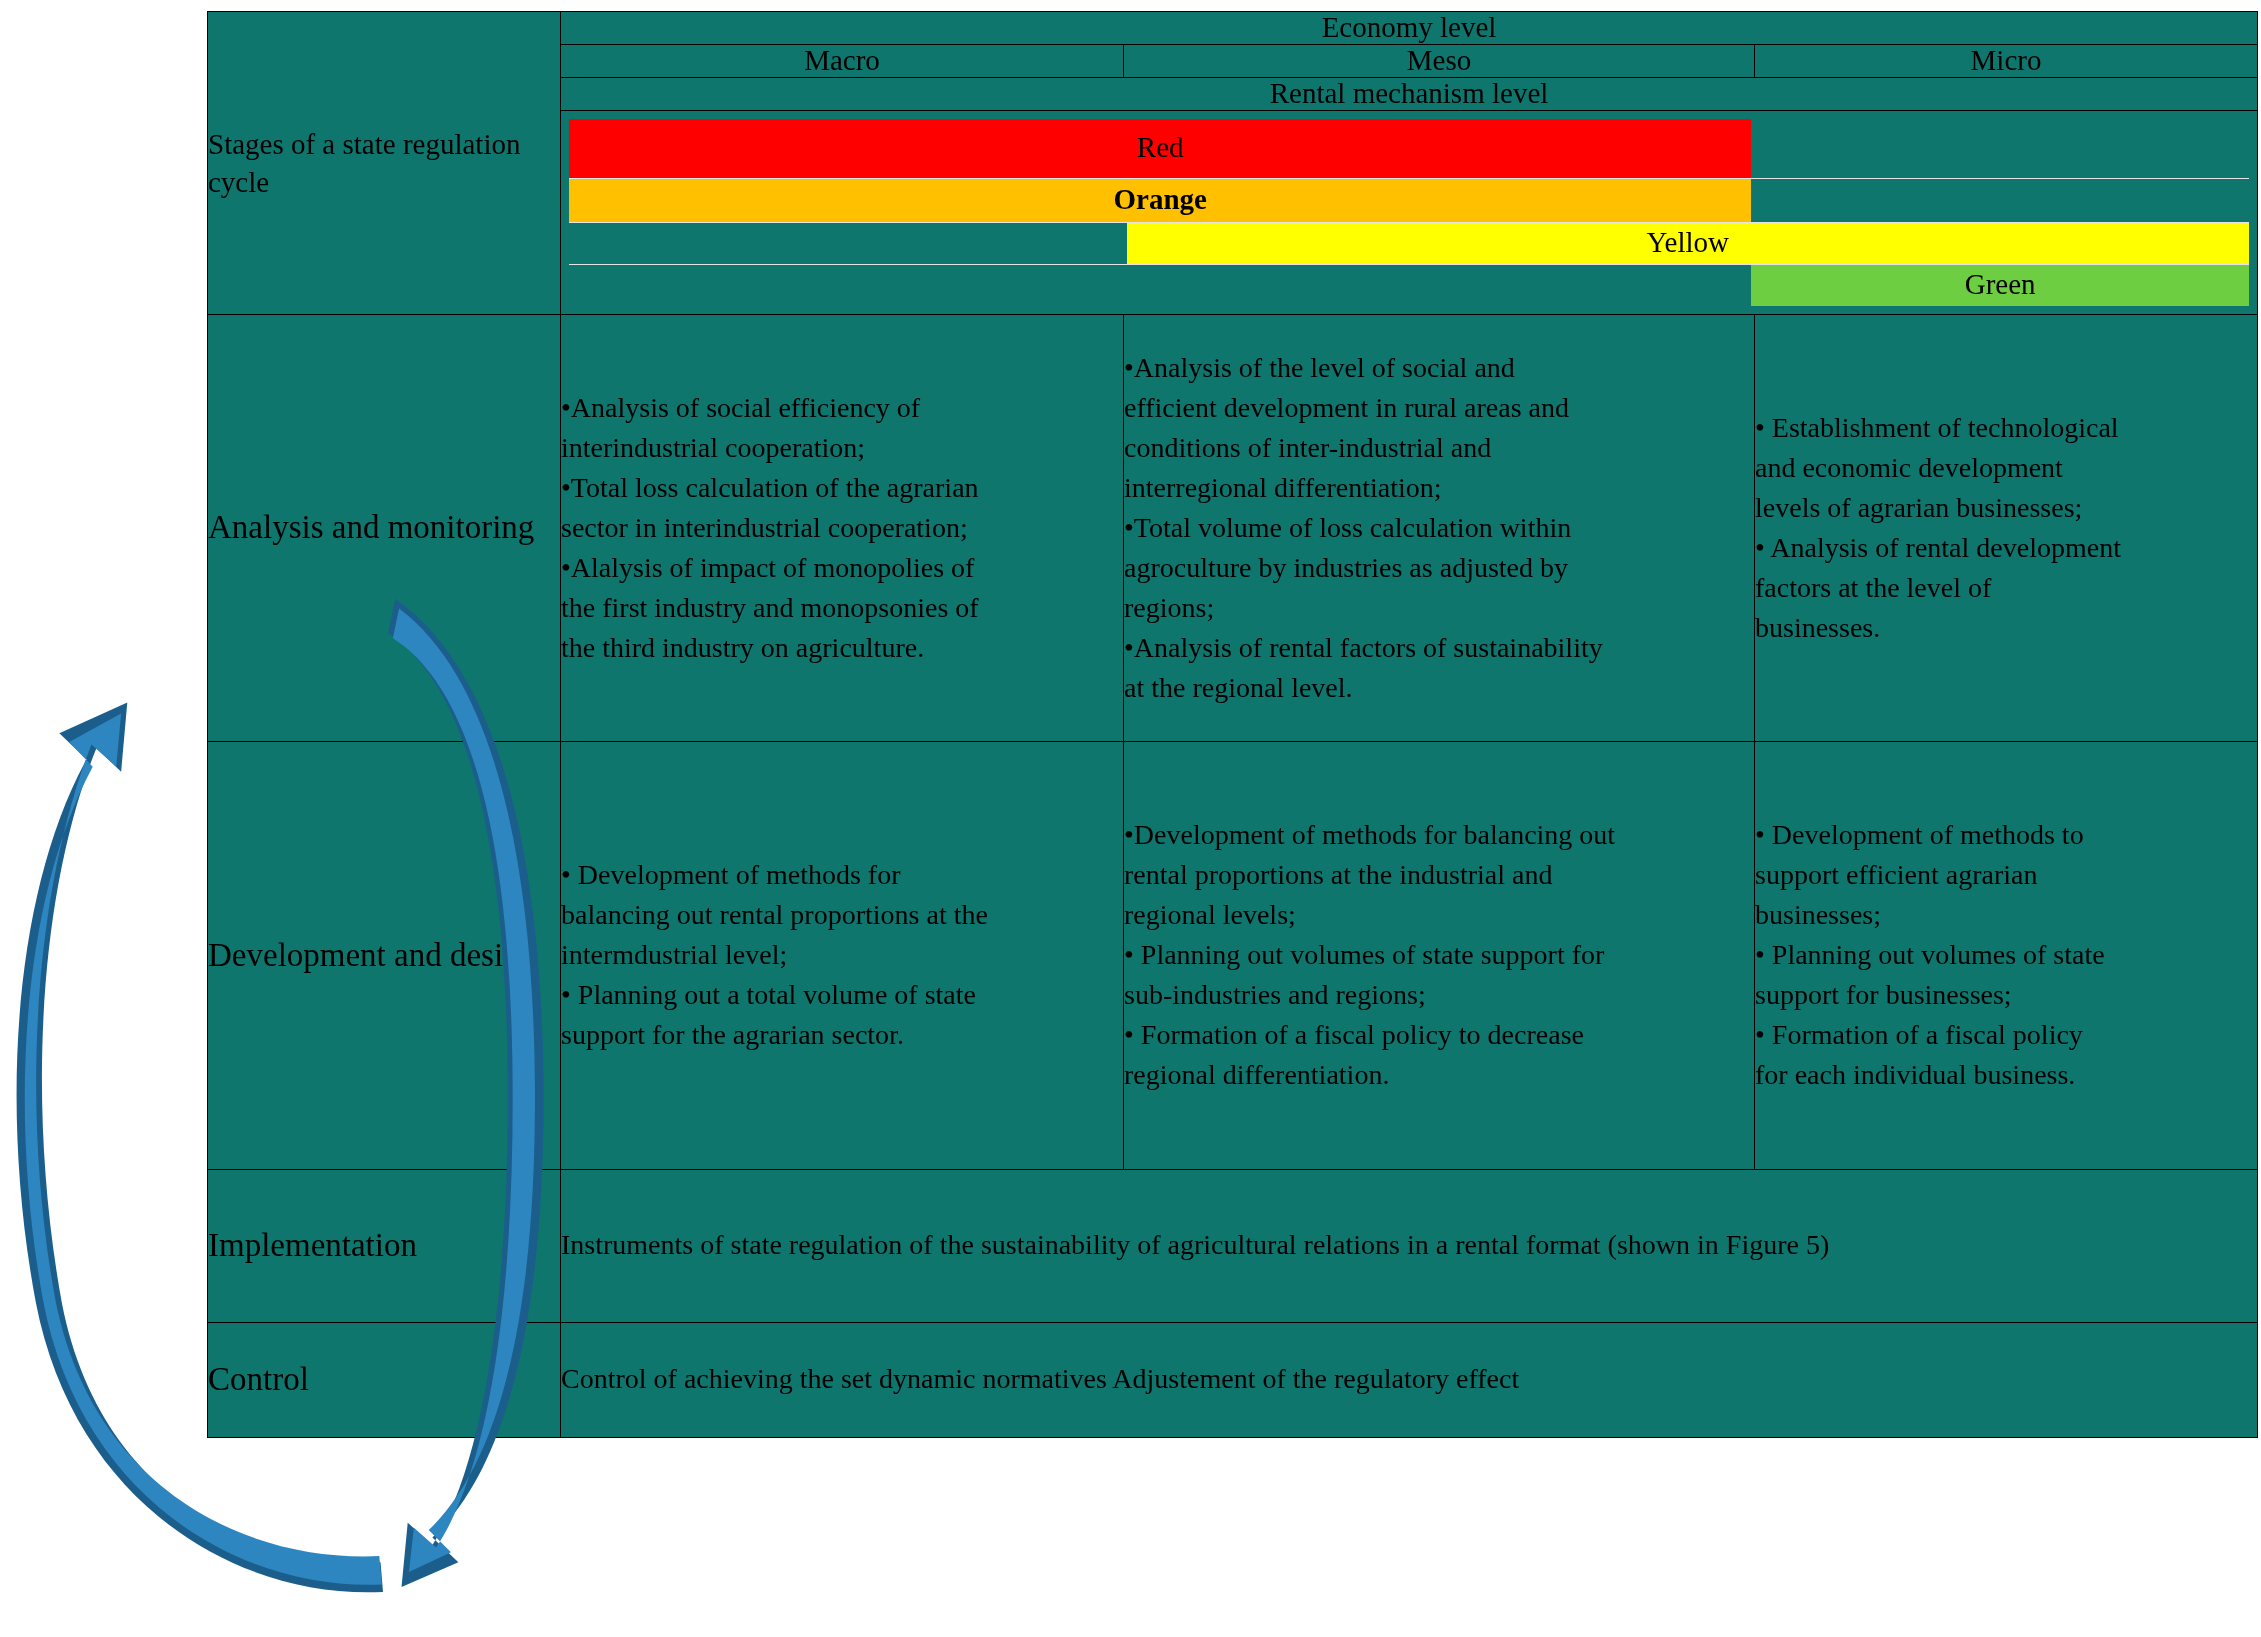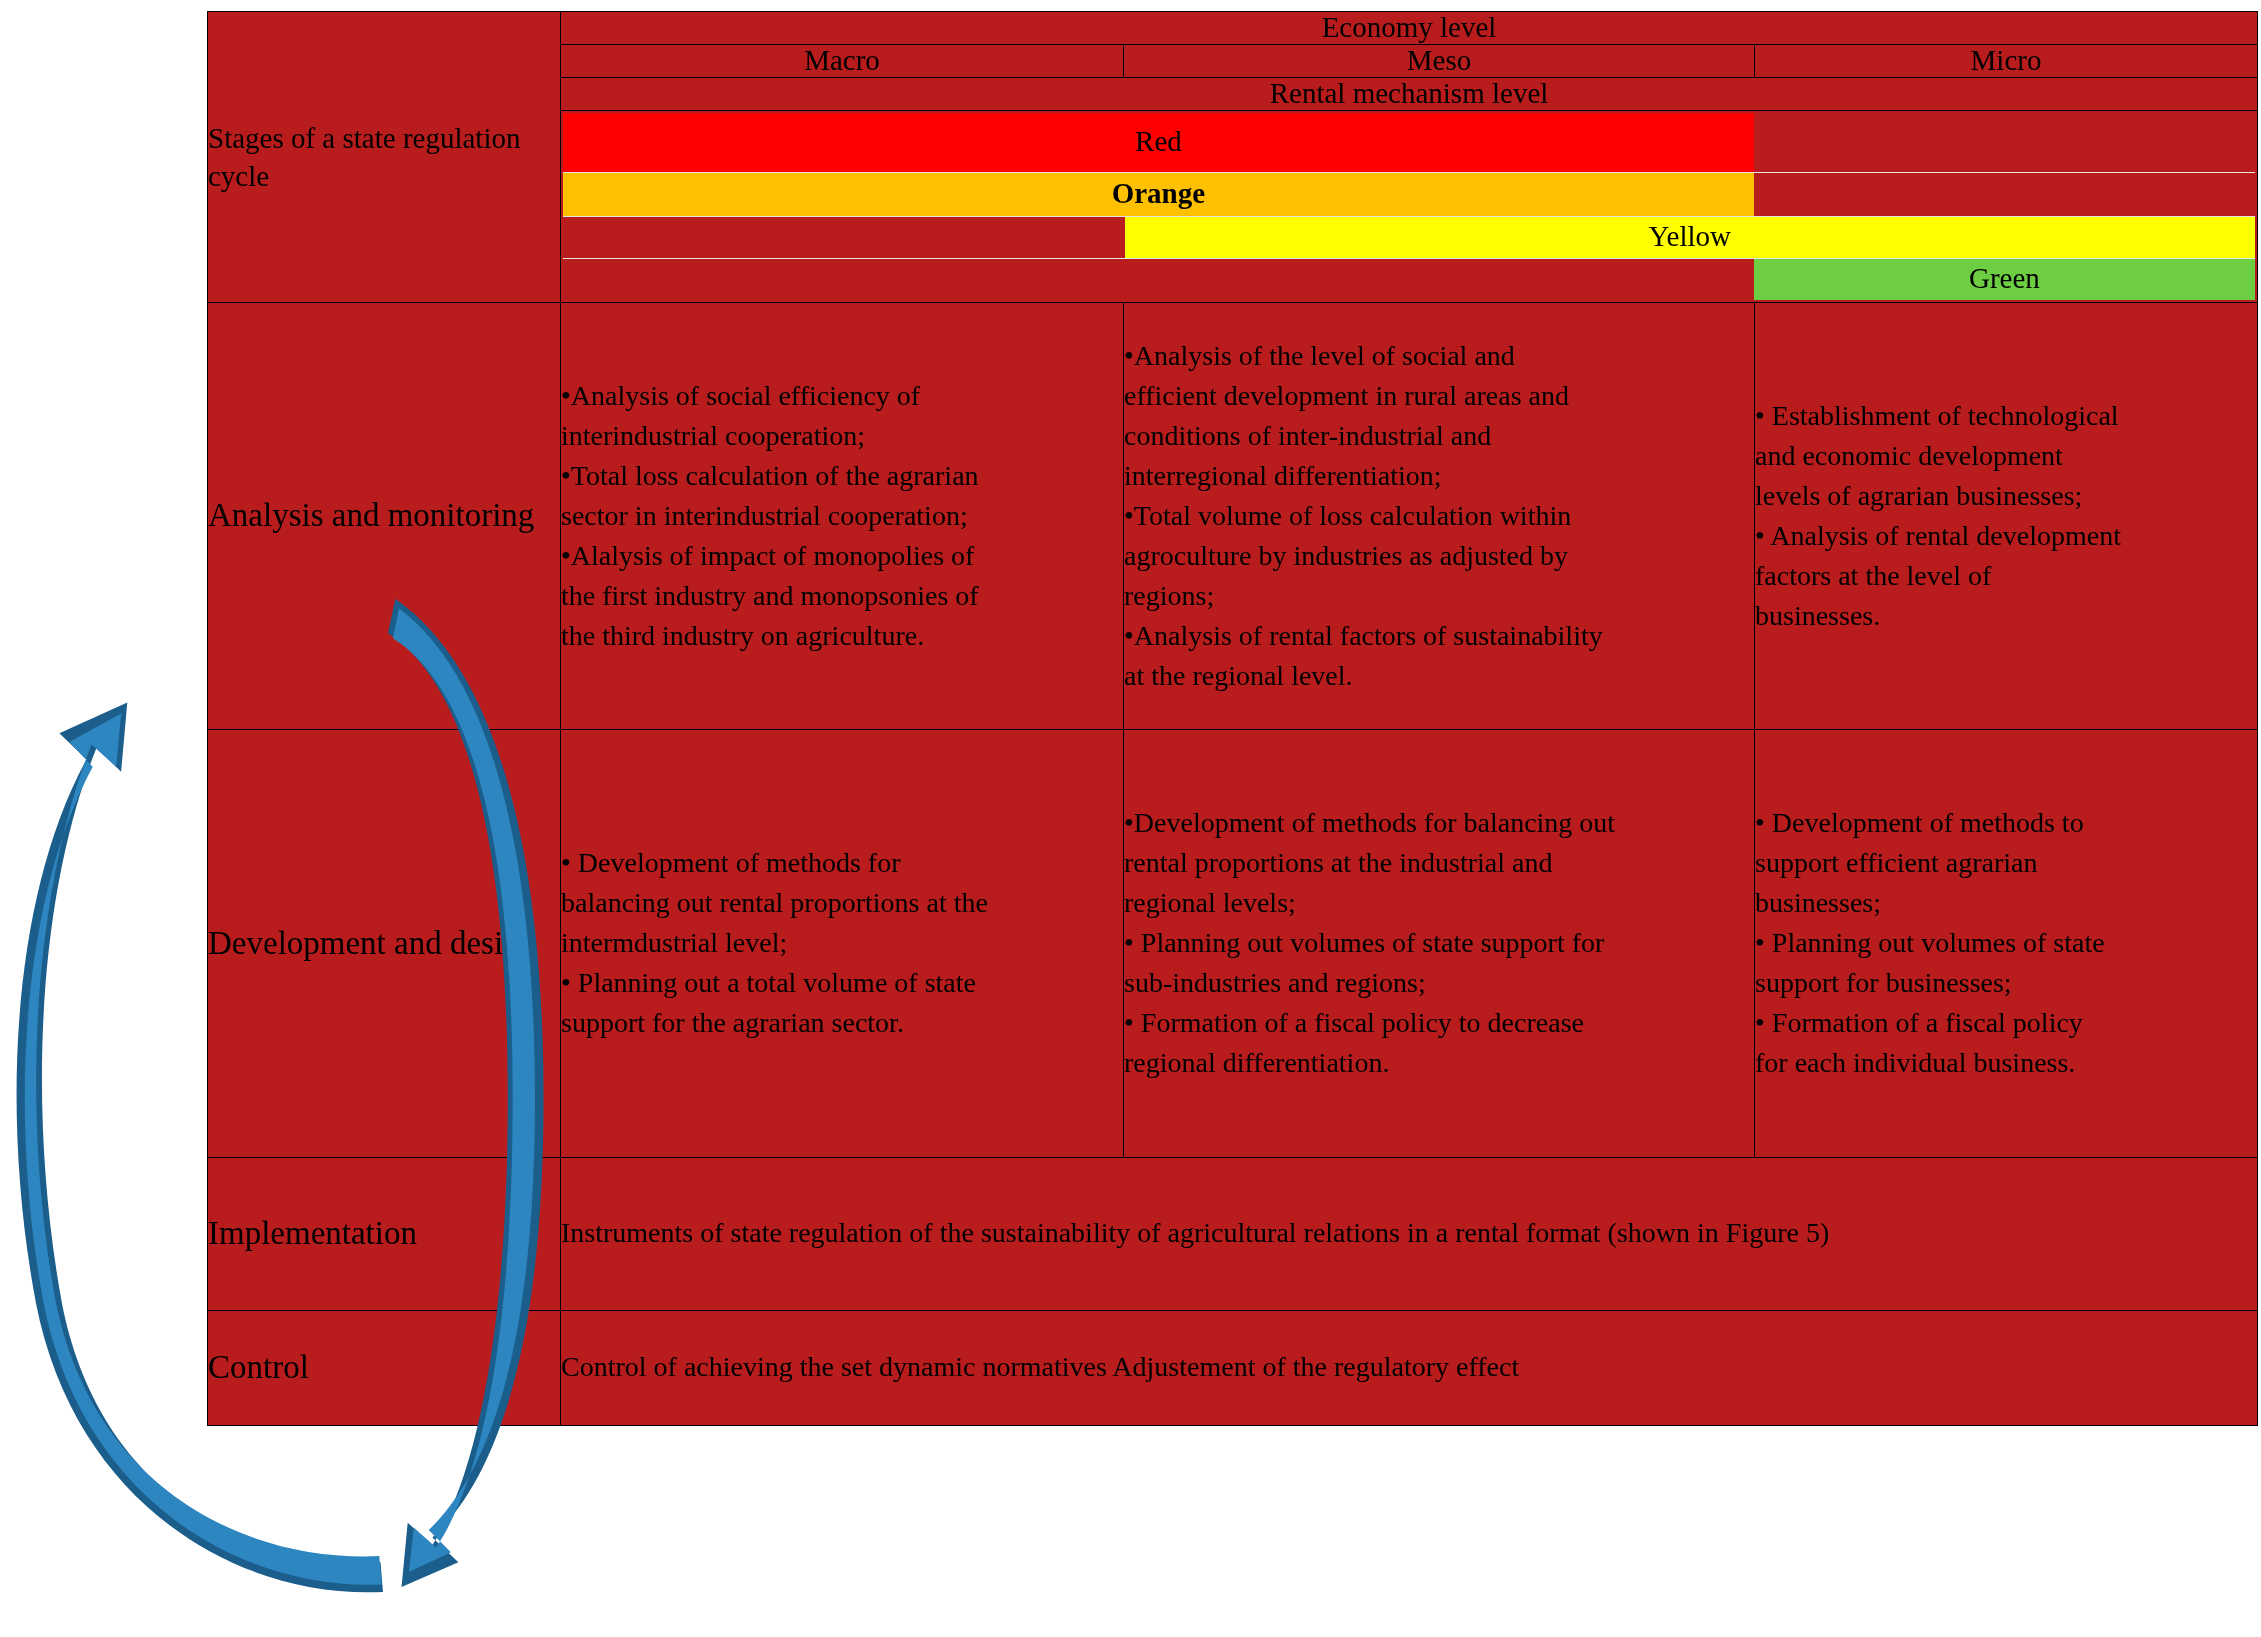--- a/index.html
+++ b/index.html
@@ -35,21 +35,21 @@
     top: 11px;
     width: 2050px;
     border-collapse: collapse;
     table-layout: fixed;
     z-index: 1;
   }
   #matrix td {
     border: 1.9px solid #000000;
     padding: 0;
     vertical-align: middle;
-    background: #b91c1c;
+    background: #0f766e;
   }
   .ctr { text-align: center; }
 
   
   col.c-stage { width: 353px; }
   col.c-macro { width: 563px; }
   col.c-meso  { width: 631px; }
   col.c-micro { width: 503px; }
 
   
@@ -193,21 +193,21 @@
       </td>
     </tr>
 
     <tr>
       <td colspan="3" class="hdr-txt ctr">
         <span>Rental mechanism level</span>
       </td>
     </tr>
 
     <tr>
-      <td colspan="3" style="padding:2px;">
+      <td colspan="3" style="padding:8px;">
         <div class="band-wrap">
 
           <div class="bandrow" style="height:59px;">
             <div class="band" id="band-red" style="left: 0%; width: 70.3785%; background: rgb(255, 0, 0);">
               <span class="band-lbl">Red</span>
             </div>
           </div>
 
           <div class="bandrow" style="height:43px;font-weight:bold;">
             <div class="band" id="band-orange" style="left: 0%; width: 70.3785%; background: rgb(255, 192, 0);">

